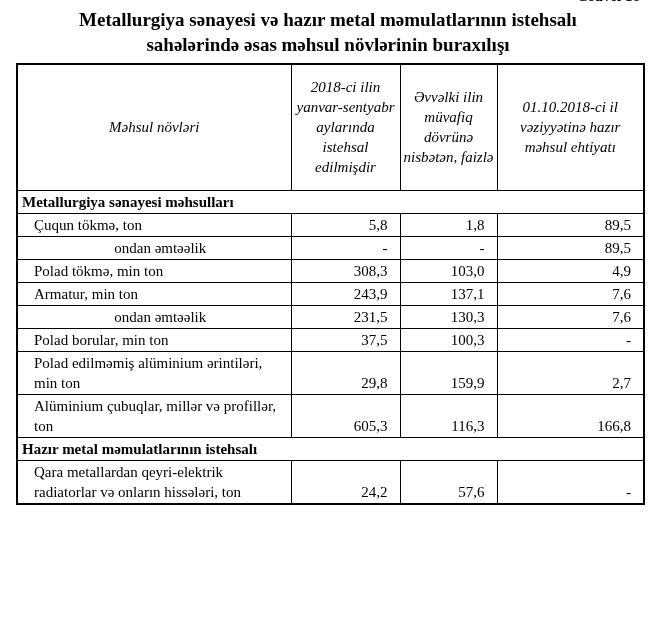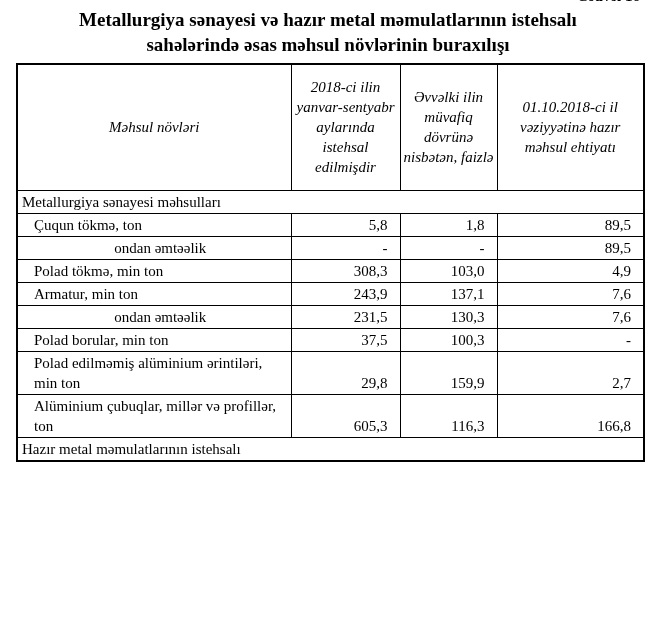--- a/index.html
+++ b/index.html
@@ -50,21 +50,21 @@
     height: 126px;
     font-style: italic;
   }
   .col-product { width: 274px; margin-top: 16px; }
   .col-produced { width: 109px; }
   .col-percent  { width: 97px;  }
   .col-stock    { width: 147px; }
 
   .stat-table td { padding: 1px 4px; vertical-align: bottom; }
   td.section-cell {
-    font-weight: normal;
+    font-weight: bold;
     text-align: left;
     padding-left: 4px;
     height: 23px;
   }
   td.label-cell { text-align: left; padding-left: 16px; height: 23px; }
   td.label-cell.indent { text-align: center; }
   td.value-cell { text-align: right; padding-right: 12px; }
 </style>
 </head>
 <body>
@@ -137,16 +137,22 @@
         </tr>
         <tr>
           <td class="label-cell">Alüminium çubuqlar, millər və profillər, ton</td>
           <td class="value-cell">605,3</td>
           <td class="value-cell">116,3</td>
           <td class="value-cell">166,8</td>
         </tr>
         <tr>
           <td colspan="4" class="section-cell">Hazır metal məmulatlarının istehsalı</td>
         </tr>
+        <tr>
+          <td class="label-cell">Qara metallardan qeyri-elektrik radiatorlar və onların hissələri, ton</td>
+          <td class="value-cell">24,2</td>
+          <td class="value-cell">57,6</td>
+          <td class="value-cell">-</td>
+        </tr>
       </tbody>
   </table>
 
 </div>
 
 </body></html>

